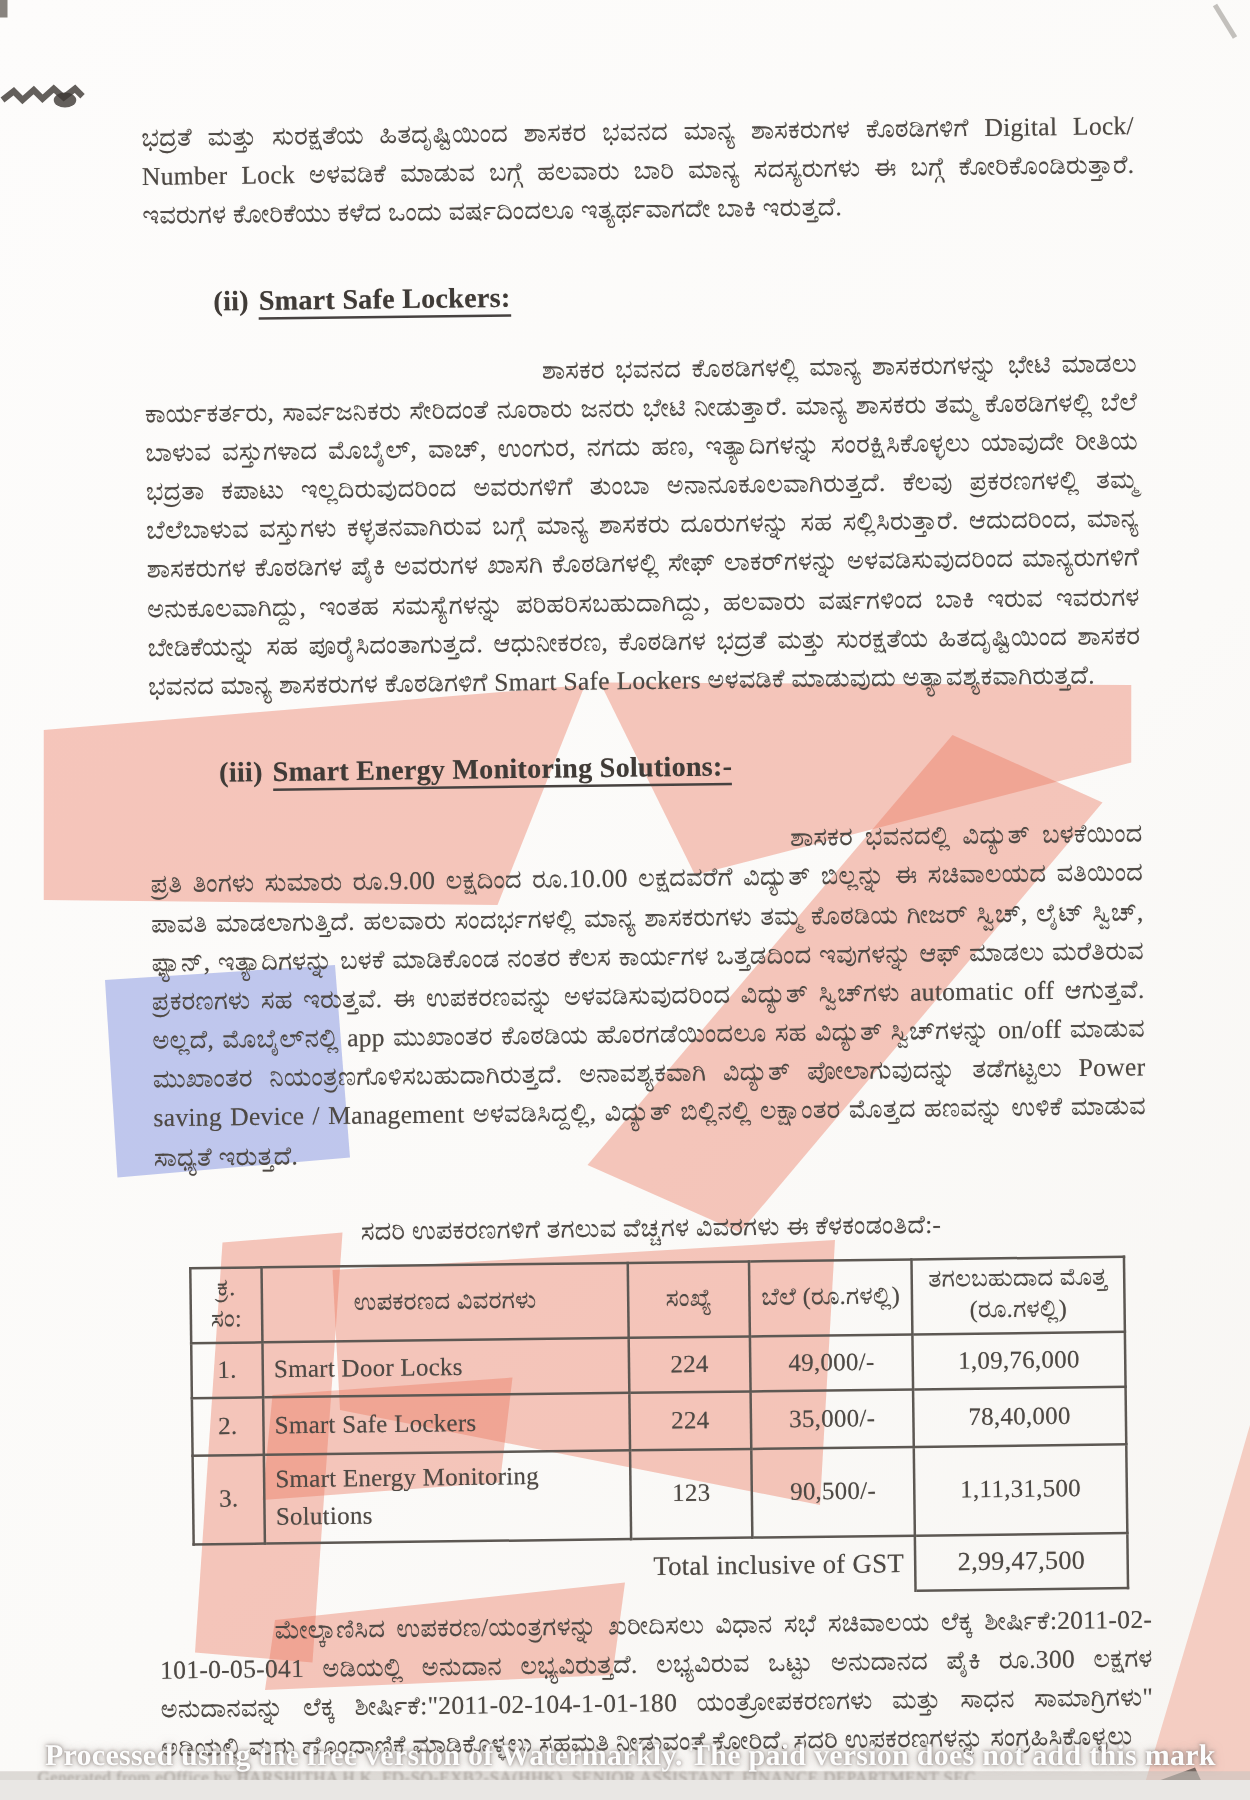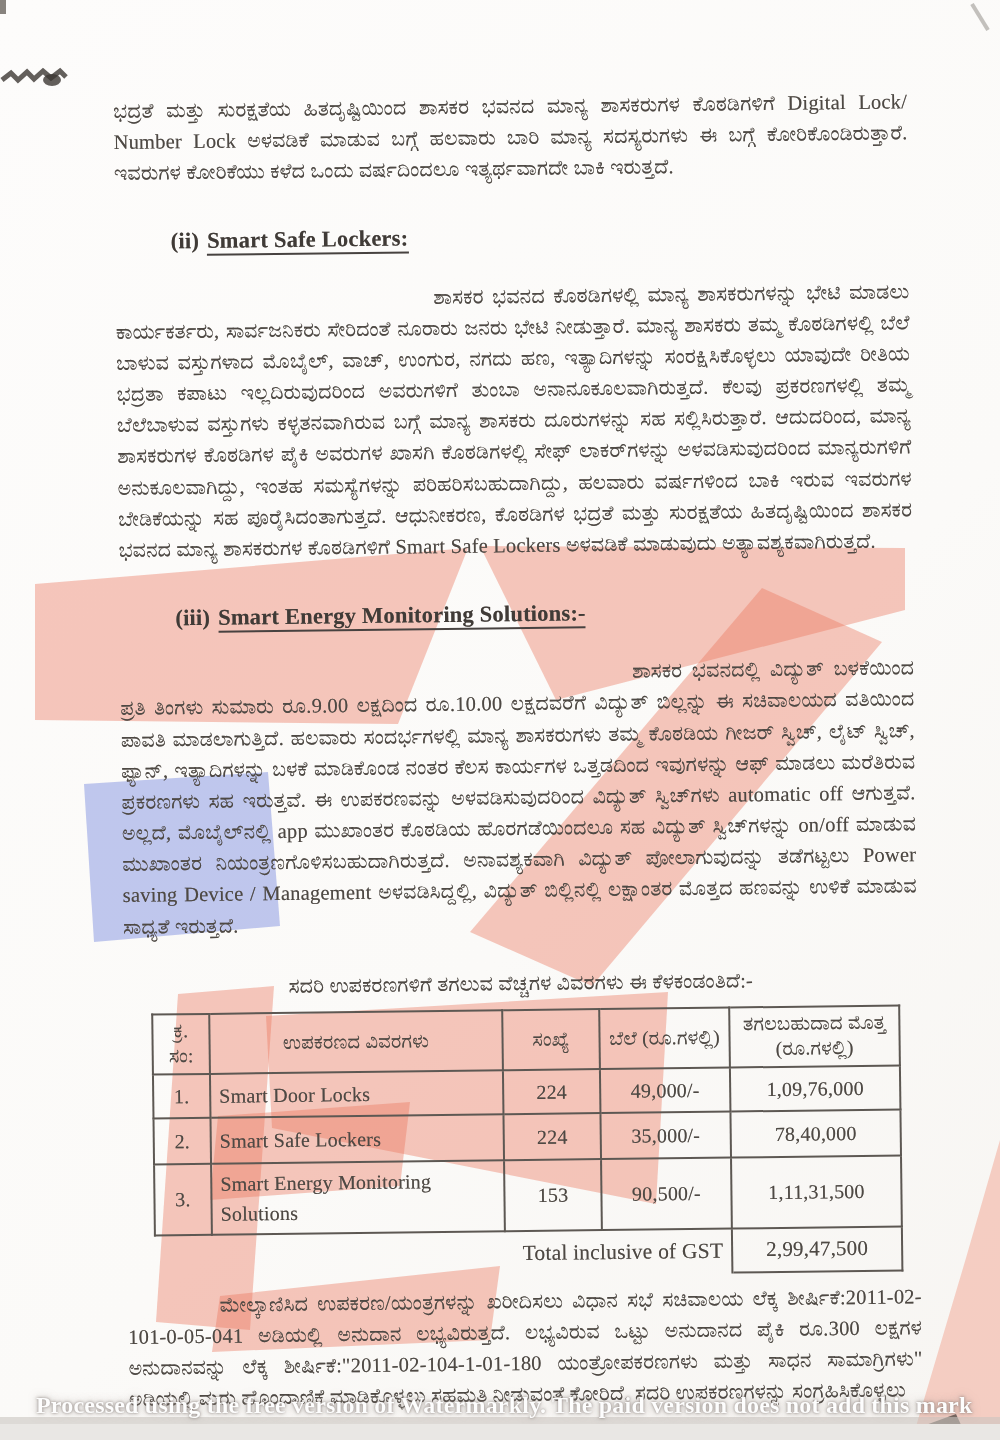--- a/index.html
+++ b/index.html
@@ -139,35 +139,36 @@
       <tr style="height:46px;">
         <td class="cell-center">2.</td>
         <td class="cell-item">Smart Safe Lockers</td>
         <td class="cell-center">224</td>
         <td class="cell-center">35,000/-</td>
         <td class="cell-center">78,40,000</td>
       </tr>
       <tr style="height:66px;">
         <td class="cell-center">3.</td>
         <td class="cell-item">Smart Energy Monitoring Solutions</td>
-        <td class="cell-center">153</td>
+        <td class="cell-center">123</td>
         <td class="cell-center">90,500/-</td>
         <td class="cell-center">1,11,31,500</td>
       </tr>
       <tr>
         <td class="total-label" colspan="4">Total inclusive of GST</td>
         <td class="total-amt">2,99,47,500</td>
       </tr>
     </tbody>
       </table>
 
     <p class="para p4">ಮೇಲ್ಕಾಣಿಸಿದ ಉಪಕರಣ/ಯಂತ್ರಗಳನ್ನು ಖರೀದಿಸಲು ವಿಧಾನ ಸಭೆ ಸಚಿವಾಲಯ ಲೆಕ್ಕ ಶೀರ್ಷಿಕೆ:2011-02-101-0-05-041 ಅಡಿಯಲ್ಲಿ ಅನುದಾನ ಲಭ್ಯವಿರುತ್ತದೆ. ಲಭ್ಯವಿರುವ ಒಟ್ಟು ಅನುದಾನದ ಪೈಕಿ ರೂ.300 ಲಕ್ಷಗಳ ಅನುದಾನವನ್ನು ಲೆಕ್ಕ ಶೀರ್ಷಿಕೆ:"2011-02-104-1-01-180 ಯಂತ್ರೋಪಕರಣಗಳು ಮತ್ತು ಸಾಧನ ಸಾಮಾಗ್ರಿಗಳು" ಅಡಿಯಲ್ಲಿ ಮರು ಹೊಂದಾಣಿಕೆ ಮಾಡಿಕೊಳ್ಳಲು ಸಹಮತಿ ನೀಡುವಂತೆ ಕೋರಿದೆ. ಸದರಿ ಉಪಕರಣಗಳನ್ನು ಸಂಗ್ರಹಿಸಿಕೊಳ್ಳಲು</p>
 
   </div>
 
 
 
+  <div class="generated-line">Generated from eOffice by HARSHITHA H K, FD-SO-EXB2-SA(HHK), SENIOR ASSISTANT, FINANCE DEPARTMENT SEC</div>
 
   <div class="wmly-text">Processed using the free version of Watermarkly. The paid version does not add this mark</div>
 
   <div class="edge-bottom"></div>
 
 </div>
 
 </body></html>

